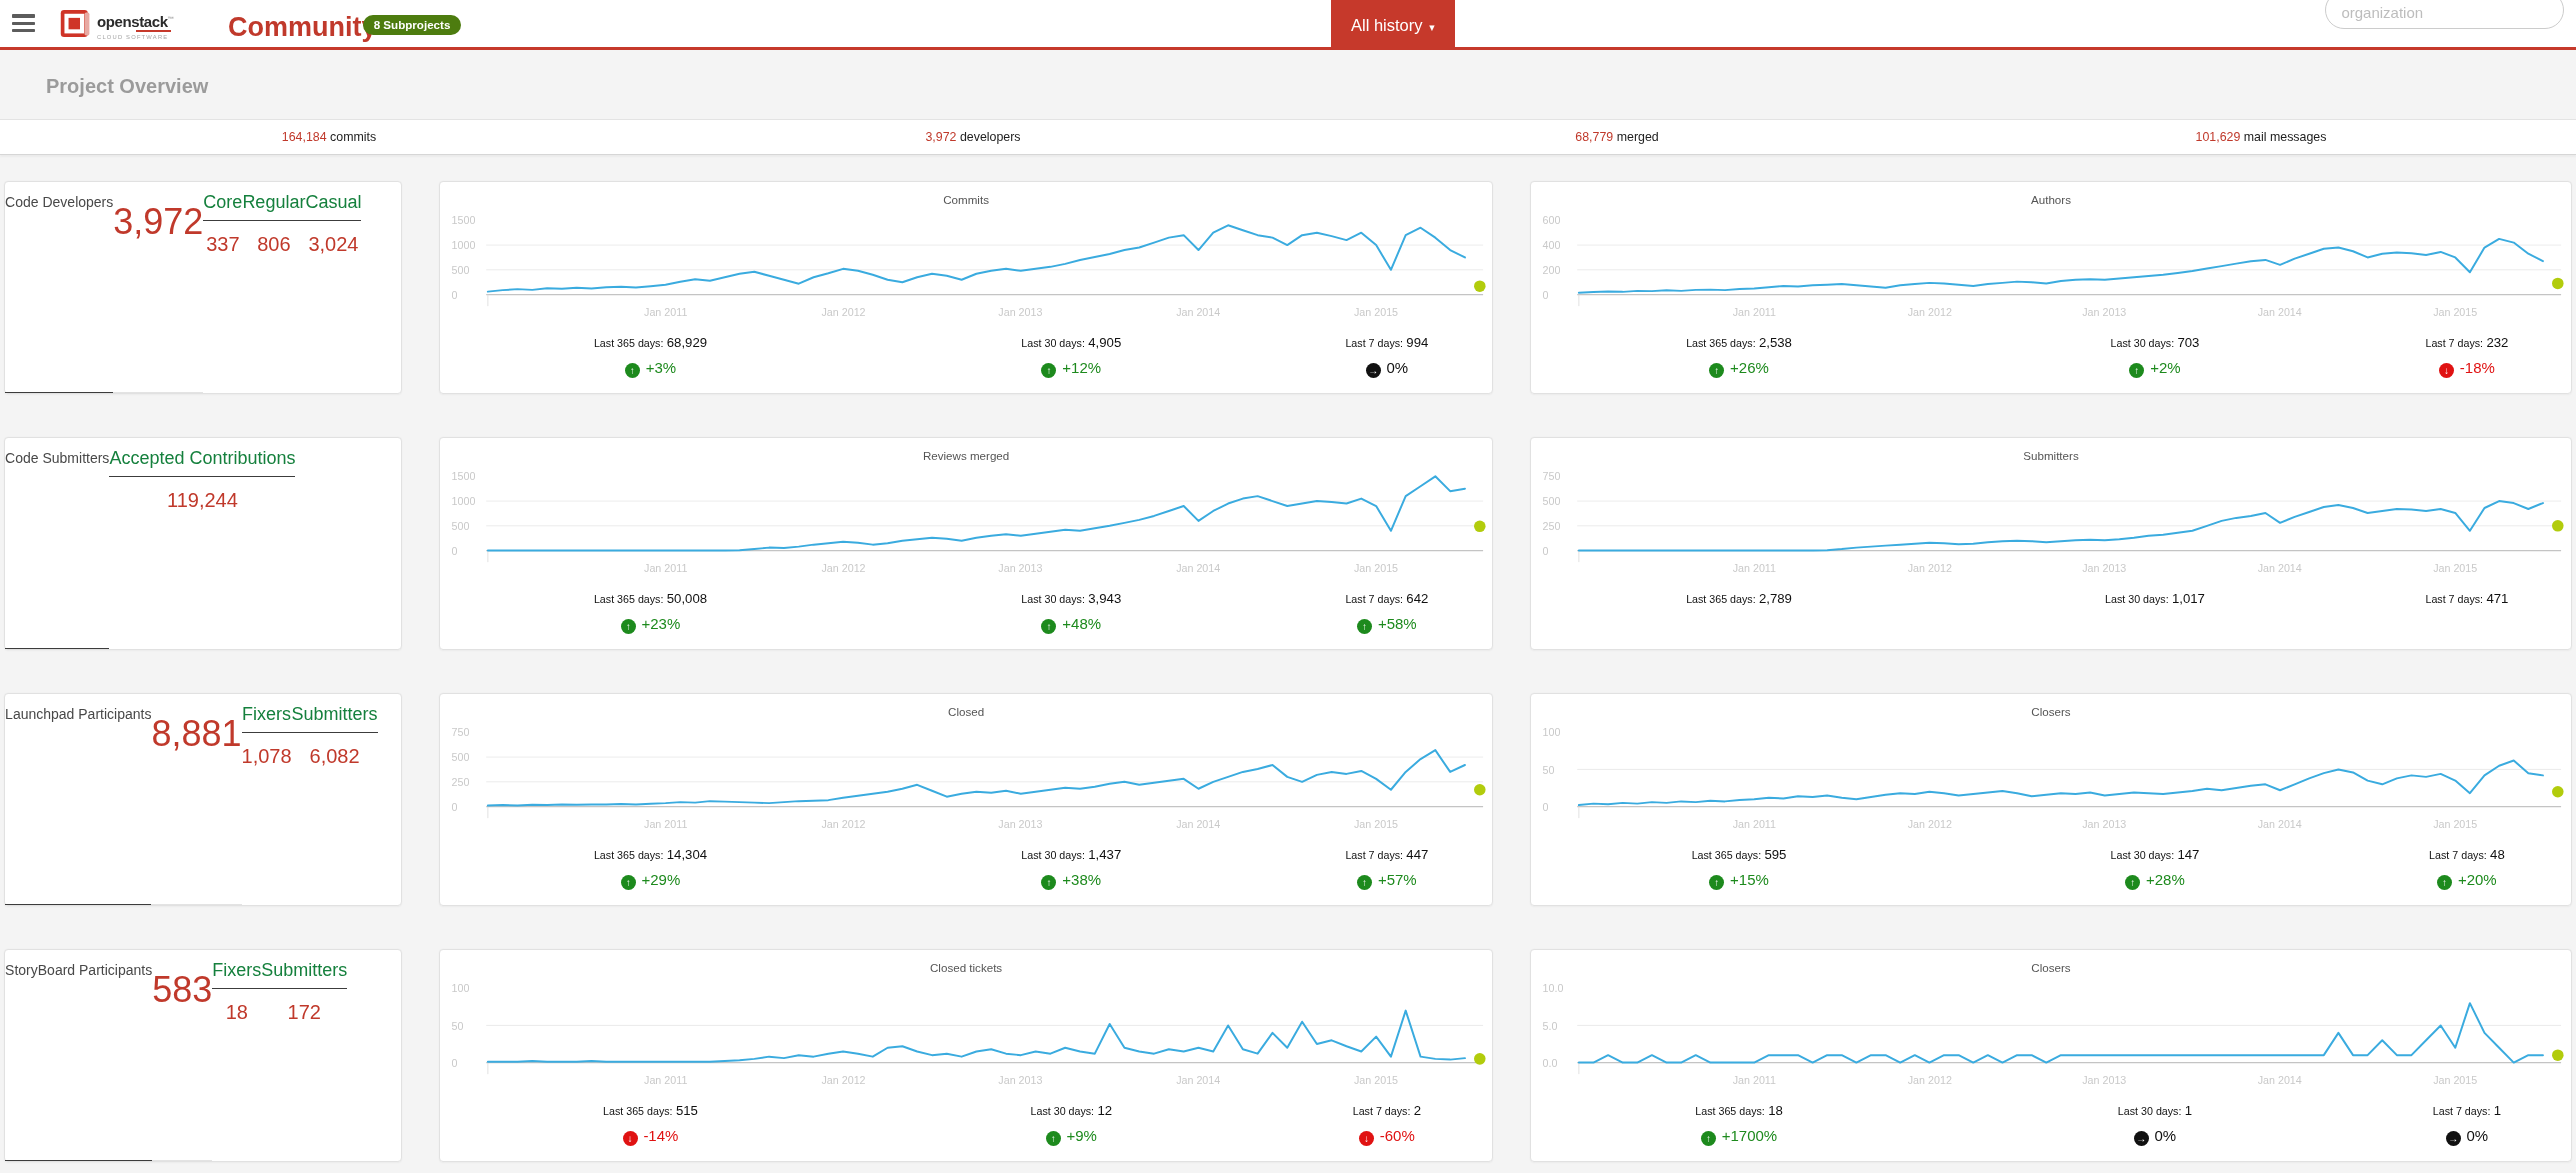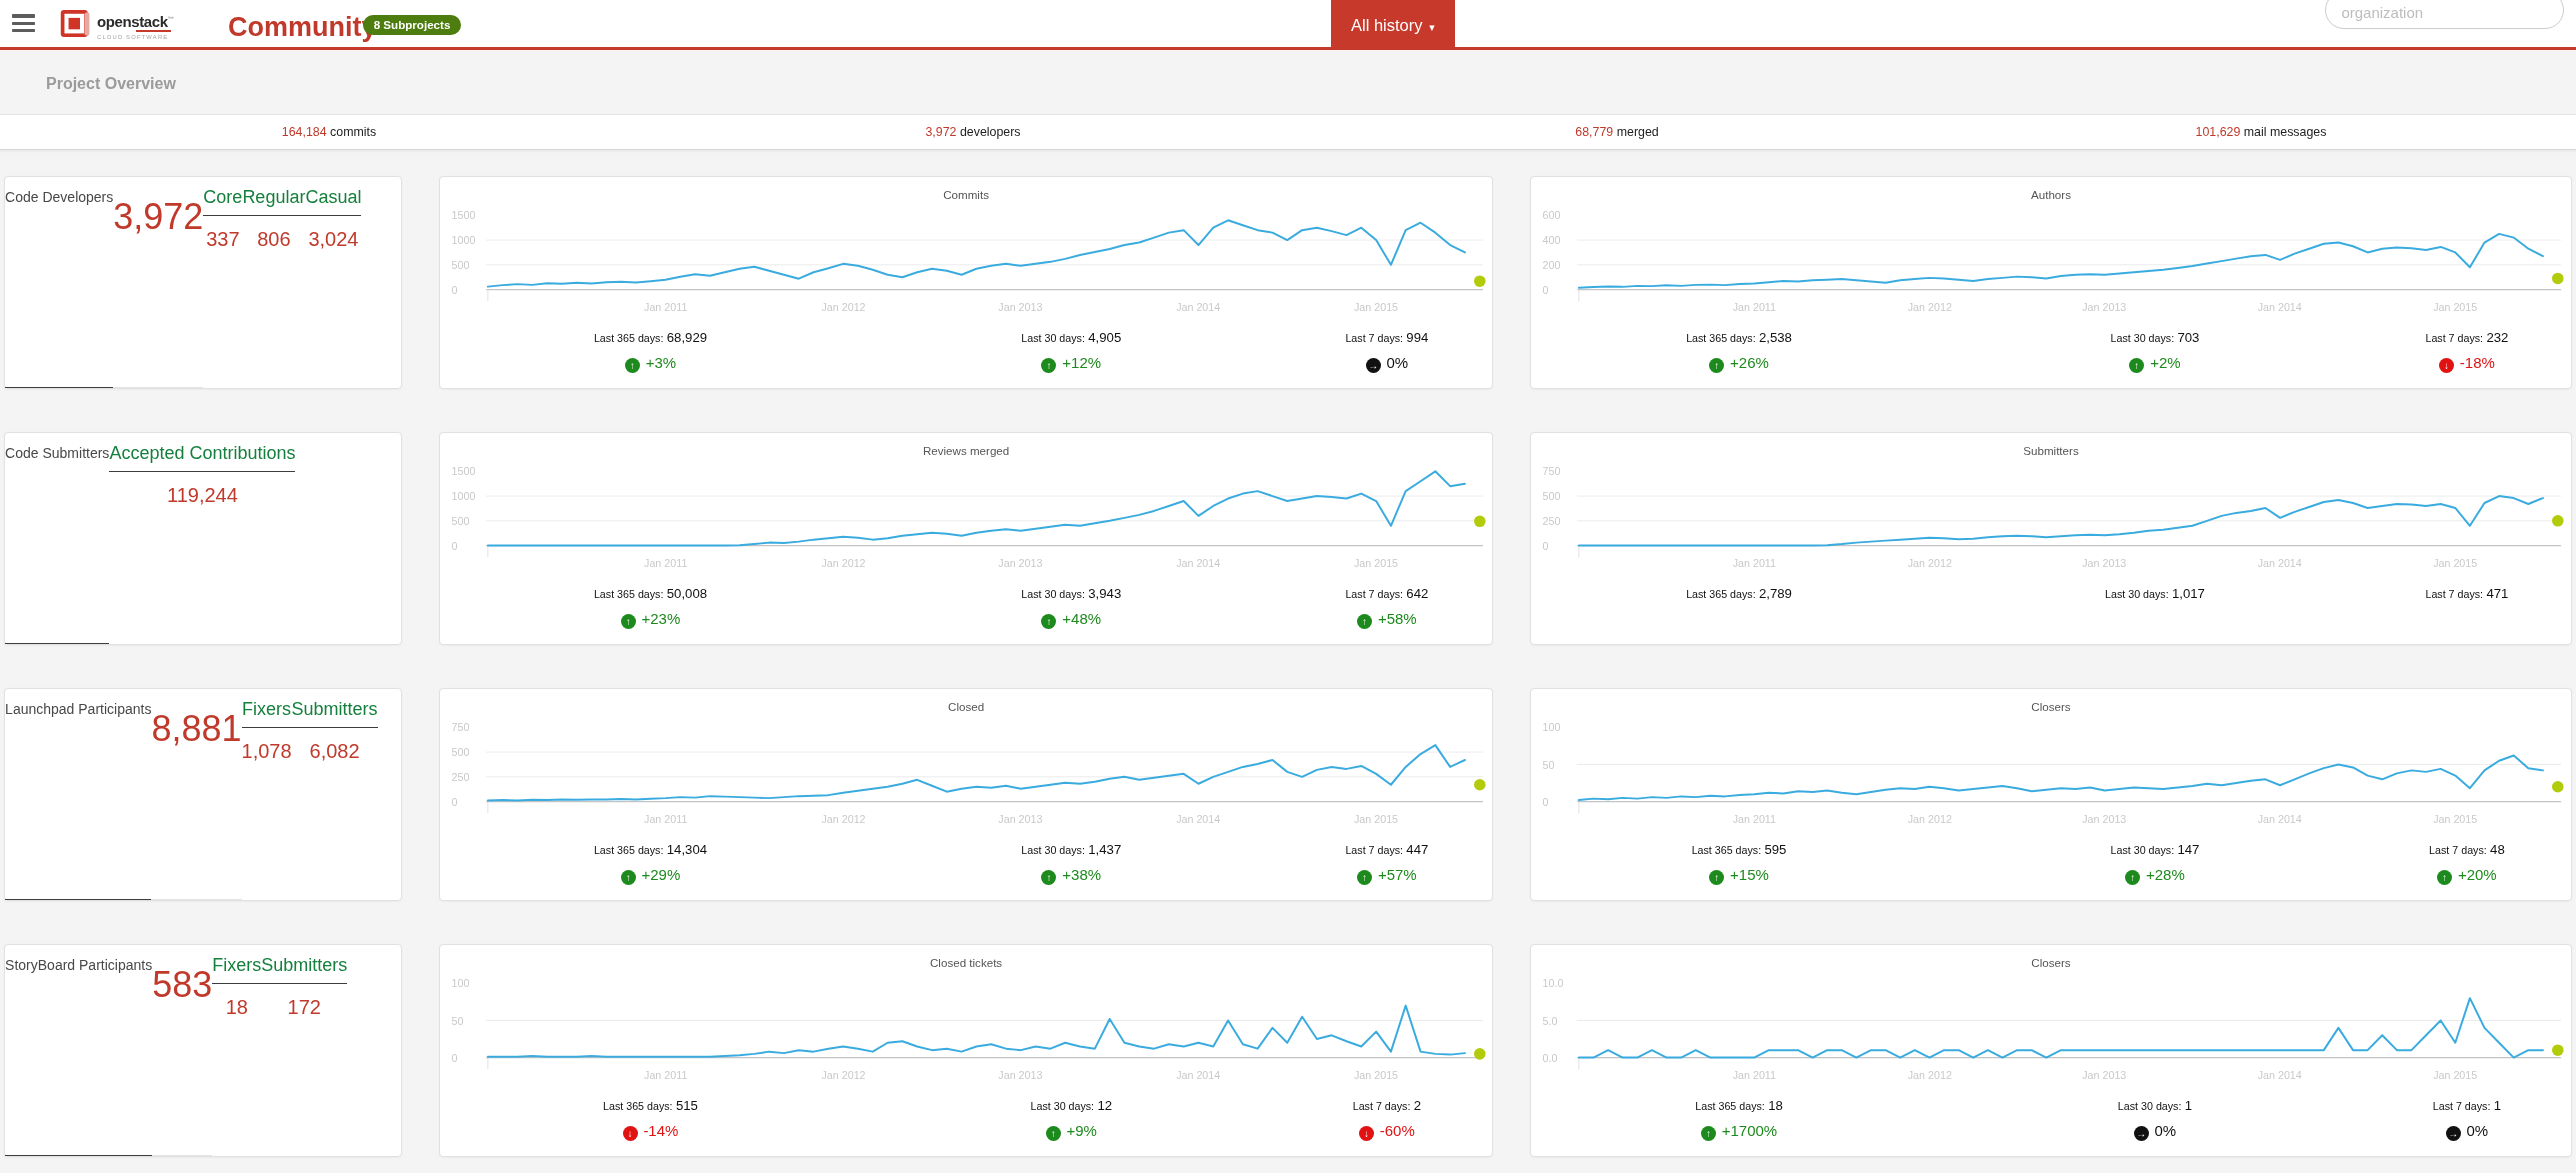--- a/index.html
+++ b/index.html
@@ -19,21 +19,21 @@
   .nav-title { position:absolute; left:228px; top:12.4px; font-size:27px; font-weight:bold; color:#c0392b; }
   .nav-badge { position:absolute; left:363px; top:15px; background:#4d7c0f; color:#fff; font-size:11.6px; font-weight:bold; padding:3.3px 10.7px; border-radius:10.7px; }
   .range-btn { position:absolute; left:1331px; top:0; height:50px; background:#c6392b; color:#fff;
     font-size:16.5px; font-family:inherit; border:none; padding:0 20px; cursor:pointer; }
   .caret { display:inline-block; margin-left:6.6px; font-size:10.7px; }
   .org-input { position:absolute; right:11.6px; top:-9px; width:239px; height:38px; background:#fff;
     border:1.7px solid #ccc; border-radius:19px; padding:5px 15px 0; font-size:15px; color:#555; outline:none; font-family:inherit; }
   .org-input::placeholder { color:#bdbdbd; }
 
   
-  .section-title { margin:25px 0 0 46px; font-size:16px; color:#9b9b9b; }
+  .section-title { margin:25px 0 0 46px; font-size:20px; color:#9b9b9b; }
   .summary { margin-top:20.6px; background:#fff; border-top:0.8px solid #e3e3e3; border-bottom:0.8px solid #d6d6d6;
     display:flex; height:36px; align-items:center; box-shadow:0 1.7px 1.7px rgba(0,0,0,.04); }
   .summary-cell { flex:1; text-align:center; font-size:12.4px; color:#222;padding-left:14px; }
   .summary-value { color:#c0392b; }
 
   
   .grid { margin:26.4px 4.1px 0; }
   .row { display:grid; grid-template-columns:398px 1054px auto; gap:37px; height:213px; margin-bottom:43px; }
   .card { background:#fff; border:0.8px solid #e1e1e1; border-radius:4.1px; box-shadow:0 0.8px 1.7px rgba(0,0,0,.04); }
 

